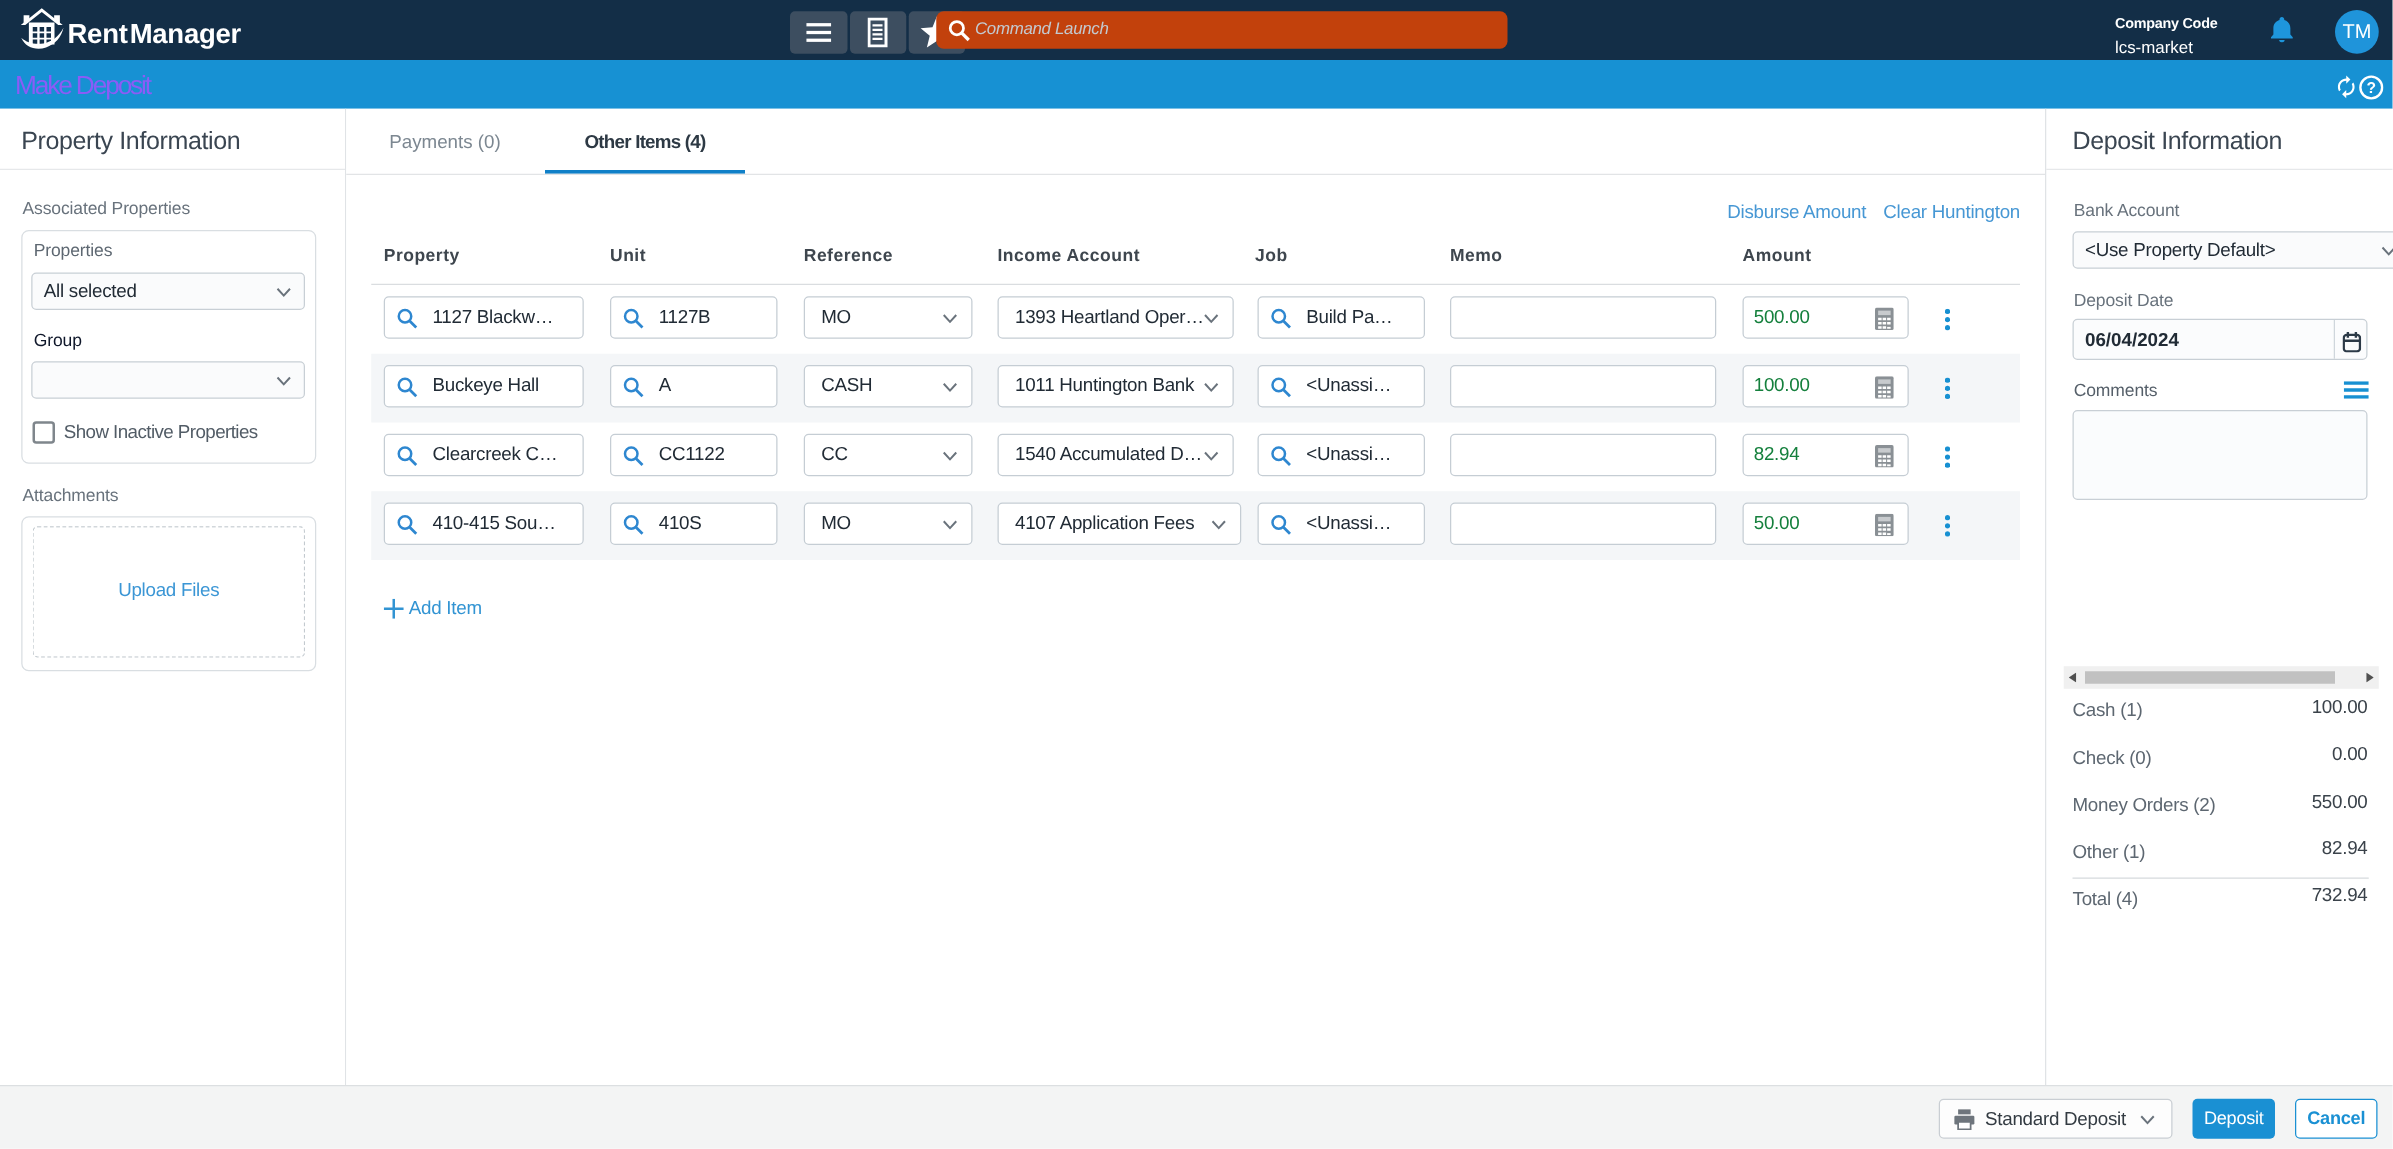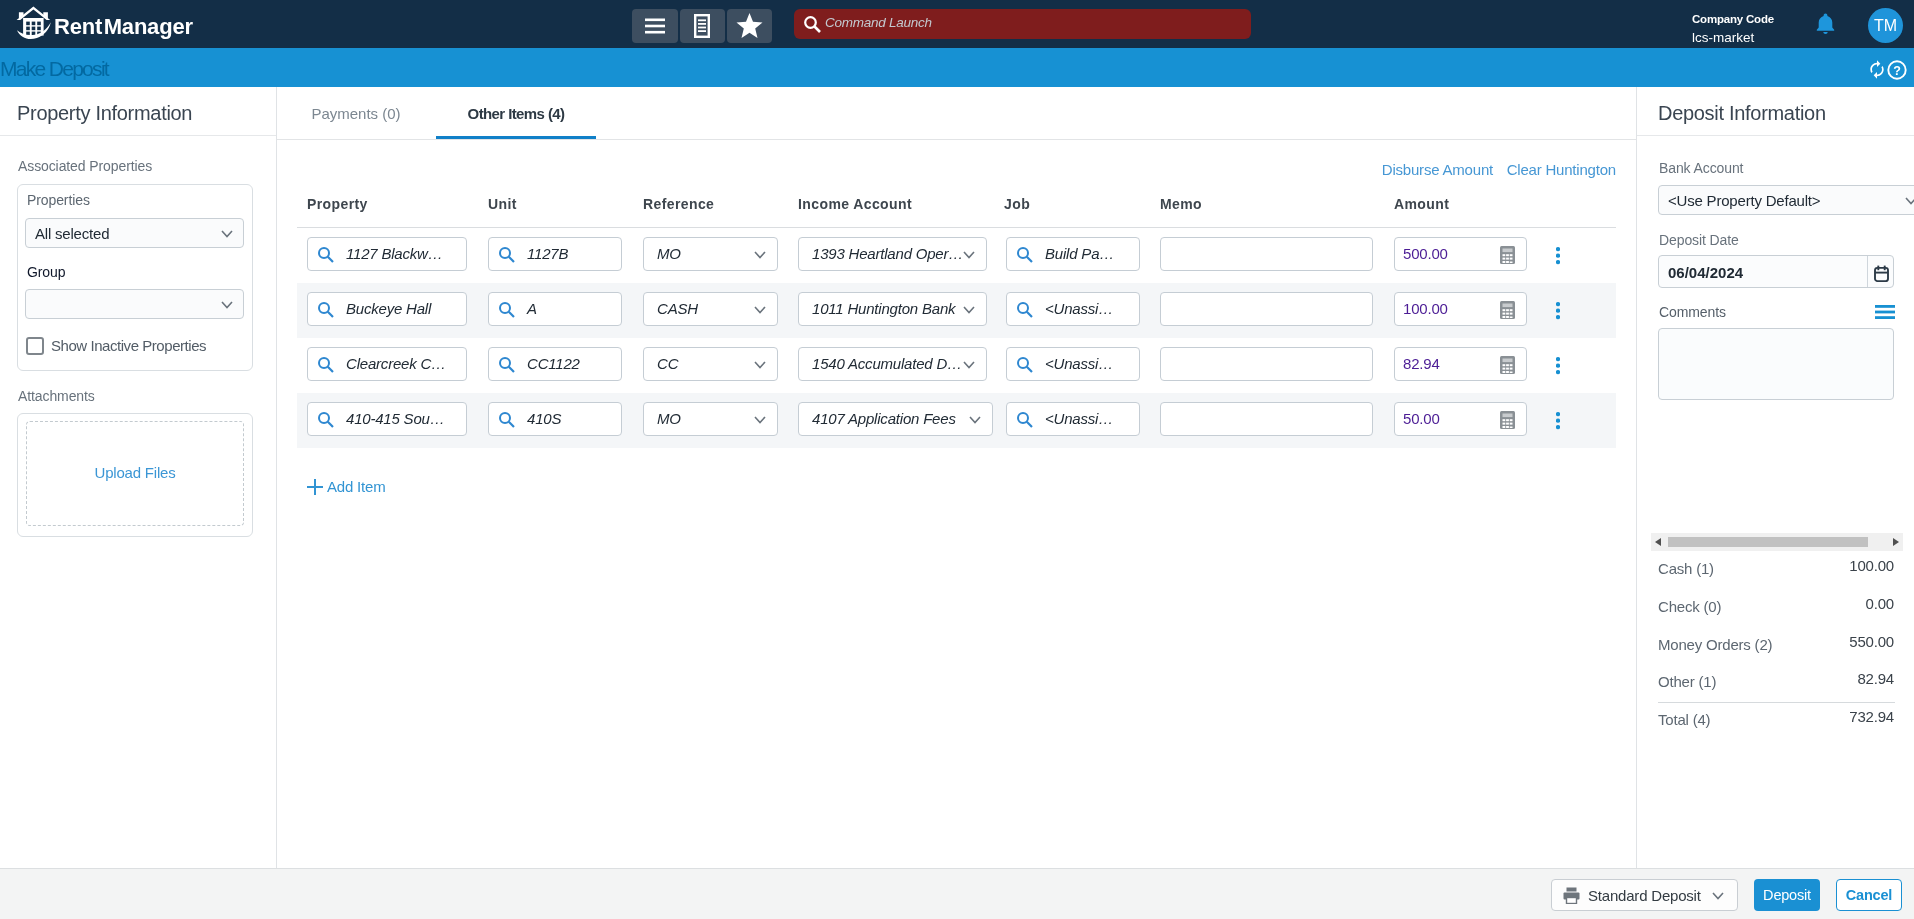--- a/index.html
+++ b/index.html
@@ -3,27 +3,27 @@
 <meta charset="utf-8">
 <style>
 * { margin:0; padding:0; box-sizing:border-box; }
 html,body { width:1914px; height:919px; overflow:hidden; background:#fff;
   font-family:"Liberation Sans", sans-serif; }
 .abs { position:absolute; }
 
 #topbar { position:absolute; left:0; top:0; width:1914px; height:48px; background:#132e47; }
 #bluebar { position:absolute; left:0; top:48px; width:1914px; height:39px; background:#1791d3; }
 .topbtn { position:absolute; top:9px; height:34px; background:#3d4e60; border-radius:4px; }
-#searchbox { position:absolute; left:794px; top:9px; width:457px; height:30px; background:#7f1d1d; border-radius:6px; }
+#searchbox { position:absolute; left:749px; top:9px; width:457px; height:30px; background:#c2410c; border-radius:6px; }
 #searchph { position:absolute; left:31px; top:6px; font-style:italic; font-size:13.5px; color:#c3c9cf; letter-spacing:-0.25px;}
 .cc1 { position:absolute; left:1692px; top:13px; color:#fff; font-size:11.5px; font-weight:bold; letter-spacing:-0.2px; }
 .cc2 { position:absolute; left:1692px; top:30px; color:#fff; font-size:13.5px; }
 #avatar { position:absolute; left:1868px; top:8px; width:35px; height:35px; border-radius:50%; background:#1f94da;
   color:#fff; font-size:16px; text-align:center; line-height:35px; }
-#mkdep { position:absolute; left:0; top:57px; color:#0369a1; font-size:21px; letter-spacing:-1.7px; line-height:23px;}
+#mkdep { position:absolute; left:12px; top:57px; color:#8b5cf6; font-size:21px; letter-spacing:-1.7px; line-height:23px;}
 
 #leftpanel { position:absolute; left:0; top:87px; width:277px; height:781px; background:#fff; border-right:1px solid #e0e3e6; }
 #rightpanel { position:absolute; left:1636px; top:87px; width:278px; height:781px; background:#fff; border-left:1px solid #e0e3e6;text-decoration:underline; }
 .paneltitle { position:absolute; font-size:20px; color:#3a4551; letter-spacing:-0.3px; }
 .panelhead { position:absolute; left:0; top:0; width:100%; height:49px; border-bottom:1px solid #e6e8ea; }
 .lbl { position:absolute; font-size:14px; color:#68727c; letter-spacing:-0.1px; }
 .kselect { position:absolute; background:#fafbfc; border:1px solid #c8cfd5; border-radius:4px; }
 .kselect .stext { position:absolute; left:9px; top:50%; transform:translateY(-50%); font-size:15px; color:#212b35; letter-spacing:-0.2px; white-space:nowrap;}
 .chev { position:absolute; width:12px; height:8px; }
 .totlbl { position:absolute; left:21px; font-size:15px; color:#5d6771; letter-spacing:-0.2px; }
@@ -32,22 +32,22 @@
 #main { position:absolute; left:277px; top:87px; width:1359px; height:781px; background:#fff; }
 #tabline { position:absolute; left:0; top:52px; width:1359px; height:1px; background:#e2e4e6; }
 #tab1 { position:absolute; left:19px; top:18px; width:120px; text-align:center; font-size:15px; color:#7c8791; }
 #tab2 { position:absolute; left:159px; top:18px; width:160px; text-align:center; font-size:15px; color:#2d3944; font-weight:bold; letter-spacing:-0.6px;}
 #tabunder { position:absolute; left:159px; top:49px; width:160px; height:3px; background:#1080c8; }
 .bluelink { position:absolute; font-size:15px; color:#4697d4; letter-spacing:-0.2px; }
 .th { position:absolute; top:109px; font-size:14px; font-weight:bold; color:#3e464e; letter-spacing:0.4px;}
 #headline { position:absolute; left:20px; top:140px; width:1319px; height:1px; background:#dadde0; }
 .rowstripe { position:absolute; left:20px; width:1319px; height:55px; background:#f4f6f8; }
 .tinput { position:absolute; height:34px; background:#fff; border:1px solid #c5cdd4; border-radius:4px; }
-.tinput .itext { position:absolute; left:38px; top:7px; font-size:15px; color:#212b35; letter-spacing:-0.2px; white-space:nowrap;font-style:italic; }
-.tinput .ntext { position:absolute; left:8px; top:7px; font-size:15px; color:#4c1d95; letter-spacing:-0.2px; }
+.tinput .itext { position:absolute; left:38px; top:7px; font-size:15px; color:#212b35; letter-spacing:-0.2px; white-space:nowrap; }
+.tinput .ntext { position:absolute; left:8px; top:7px; font-size:15px; color:#15803d; letter-spacing:-0.2px; }
 .sicon { position:absolute; left:9px; top:8px; width:18px; height:18px; }
 
 #footer { position:absolute; left:0; top:868px; width:1914px; height:51px; background:#f3f4f4; border-top:1px solid #dcdfe1; }
 #stddep { position:absolute; left:1551px; top:10px; width:187px; height:32px; background:#fdfdfd; border:1px solid #c9ced3; border-radius:4px; }
 #depbtn { position:absolute; left:1754px; top:10px; width:66px; height:32px; background:#1a90d3; border-radius:4px;
   color:#fff; font-size:14.5px; text-align:center; line-height:32px; letter-spacing:-0.2px;}
 #canbtn { position:absolute; left:1836px; top:10px; width:66px; height:32px; background:#fff; border:1px solid #1a90d3; border-radius:4px;
   color:#1a90d3; font-size:14.5px; font-weight:bold; text-align:center; line-height:30px; letter-spacing:-0.2px;}
 </style>
 </head>

